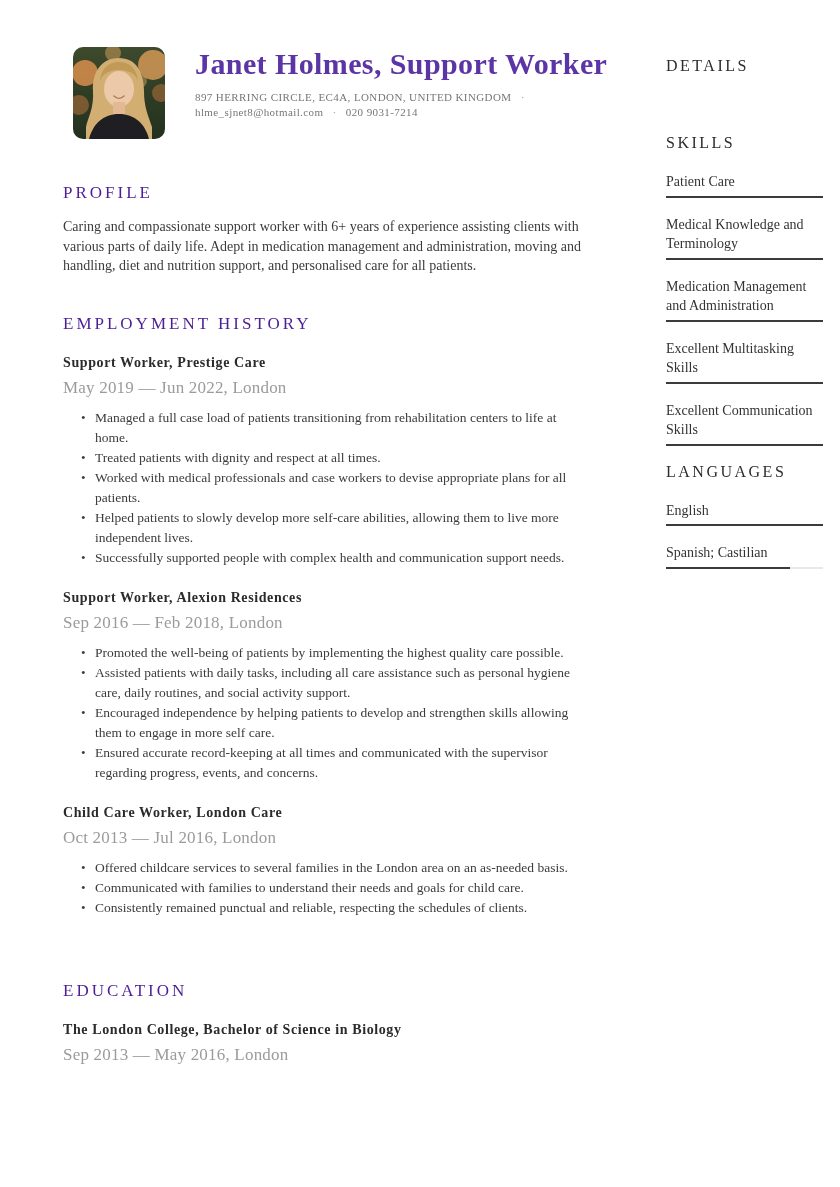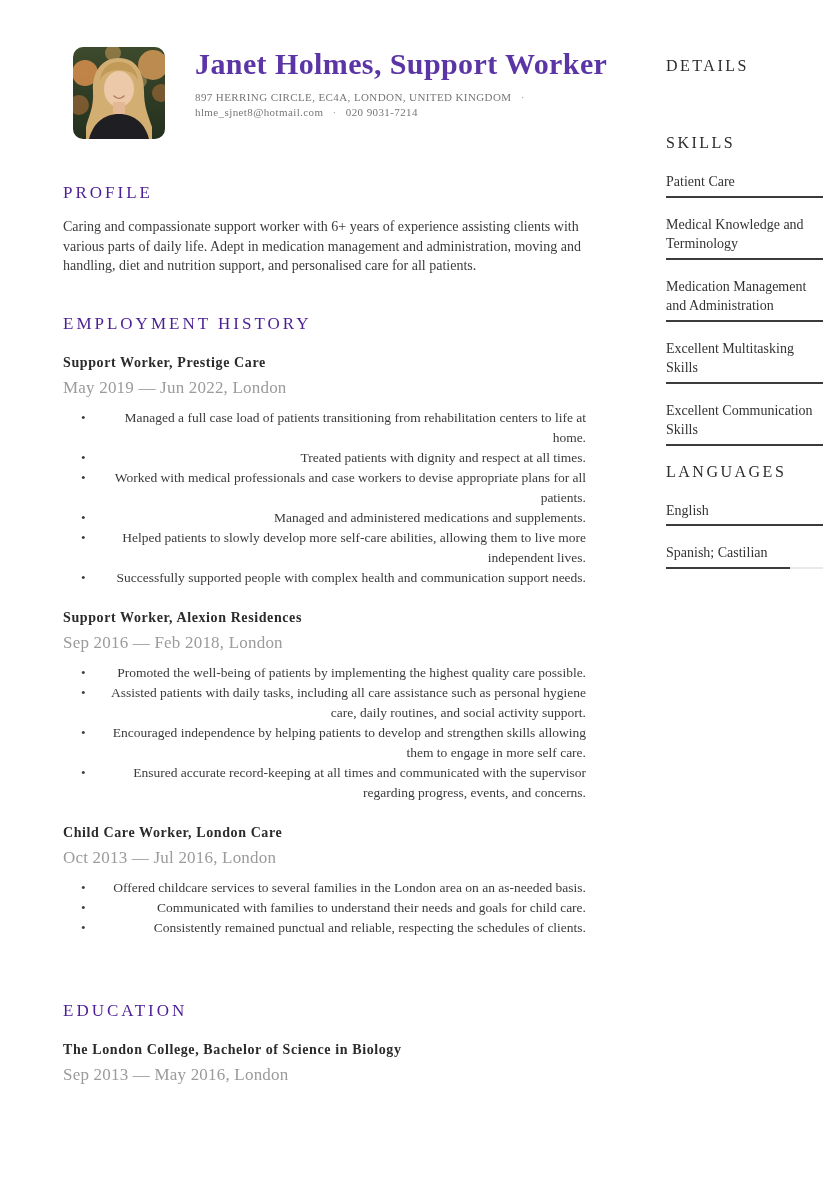--- a/index.html
+++ b/index.html
@@ -36,21 +36,21 @@
   .profile-text{
     margin:15px 0 16px 0;font-size:14px;line-height:19.5px;color:#3b3b3b;
   }
   .job-title{
     font-size:14px;line-height:18px;font-weight:700;letter-spacing:0.6px;
     color:#2b2b2b;margin:21px 0 0 0;
   }
   .job-dates{
     font-size:17px;line-height:14px;color:#9b9b9b;margin:9px 0 0 0;letter-spacing:0.2px;
   }
-  ul.bullets{margin:13px 0 0 0;padding:0;list-style:none;text-align:right;}
+  ul.bullets{margin:13px 0 0 0;padding:0;list-style:none;}
   ul.bullets li{
     position:relative;padding-left:32px;font-size:13.5px;line-height:20px;color:#3b3b3b;
   }
   ul.bullets li::before{
     content:"•";position:absolute;left:18px;top:0;font-size:13px;color:#3b3b3b;
   }
   
   .sidebar{position:absolute;left:666px;top:57px;width:157px;}
   .side-heading{
     font-size:16px;line-height:18px;font-weight:400;
@@ -116,21 +116,20 @@
 
     <h2 class="section-heading mt-emp">EMPLOYMENT HISTORY</h2>
 
     <div>
       <h3 class="job-title">Support Worker, Prestige Care</h3>
       <div class="job-dates">May 2019 — Jun 2022, London</div>
       <ul class="bullets">
         <li>Managed a full case load of patients transitioning from rehabilitation centers to life at home.</li>
         <li>Treated patients with dignity and respect at all times.</li>
         <li>Worked with medical professionals and case workers to devise appropriate plans for all patients.</li>
-        <li>Managed and administered medications and supplements.</li>
         <li>Helped patients to slowly develop more self-care abilities, allowing them to live more independent lives.</li>
         <li>Successfully supported people with complex health and communication support needs.</li>
       </ul>
     </div>
 
     <div>
       <h3 class="job-title">Support Worker, Alexion Residences</h3>
       <div class="job-dates">Sep 2016 — Feb 2018, London</div>
       <ul class="bullets">
         <li>Promoted the well-being of patients by implementing the highest quality care possible.</li>

